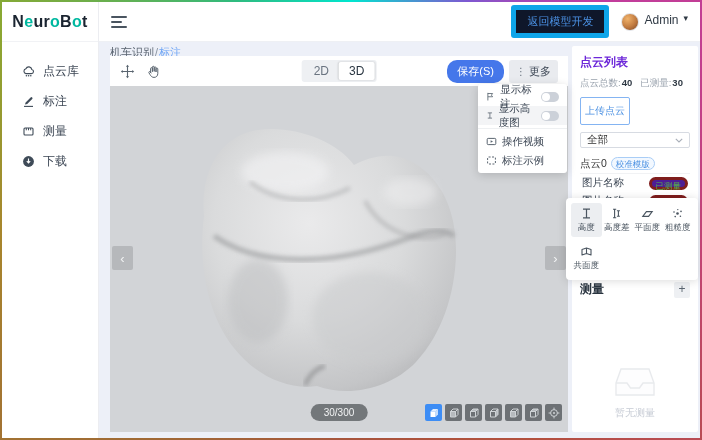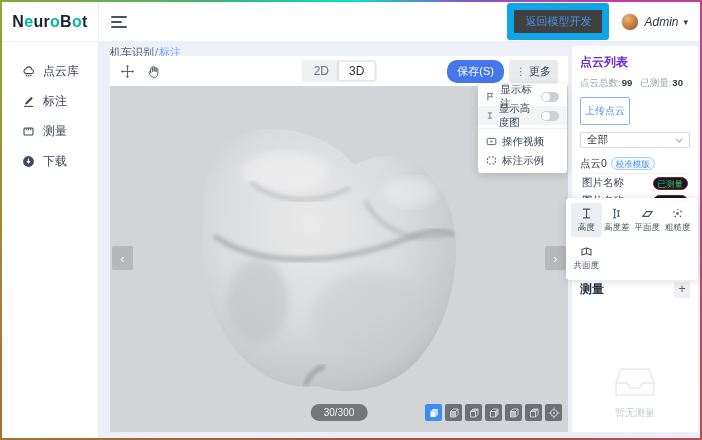--- a/index.html
+++ b/index.html
@@ -18,22 +18,22 @@
   .side-nav { padding-top:14px; }
   .side-item { height:30px; display:flex; align-items:center; gap:8px; padding-left:20px; font-size:12px; color:#3c4654; cursor:pointer; }
   .side-item svg { flex:none; }
 
   
   .topbar { position:absolute; left:97px; top:0; right:0; height:40px; background:#fff; border-bottom:1px solid #eef0f4; display:flex; align-items:center; padding:0 12px; z-index:3; }
   .hamburger { width:16px; display:flex; flex-direction:column; gap:3px; cursor:pointer; }
   .hamburger i { display:block; height:2px; background:#4a5560; border-radius:1px; }
   .hamburger i:nth-child(2){ width:11px; }
   .top-right { margin-left:auto; display:flex; align-items:center; gap:12px; }
-  .back-btn { border:7px solid #0ea5e9; color:#4a90e2; background:#404040; font-size:11px; padding:4px 11px; border-radius:3px; cursor:pointer; font-family:inherit; }
-  .user { display:flex; align-items:center; gap:5px; cursor:pointer;font-style:italic; }
+  .back-btn { border:5px solid #0ea5e9; color:#4a90e2; background:#0f172a; font-size:11px; padding:4px 11px; border-radius:3px; cursor:pointer; font-family:inherit; }
+  .user { display:flex; gap:5px; cursor:pointer; }
   .avatar { width:18px; height:18px; border-radius:50%; background:radial-gradient(circle at 35% 30%, #f0b26a 0%, #c07a40 55%, #7a4524 100%); border:1px solid #e2e4e8; }
   .user-name { font-size:12px; color:#2f3944; }
   .user-caret { font-size:9px; color:#2f3944; }
 
   
   .content { position:absolute; left:97px; top:40px; right:0; bottom:0; background:#edf0f8; }
   .breadcrumb { position:absolute; left:11px; top:3px; font-size:11px; color:#5a6470; }
   .breadcrumb .cur { color:#6ba3f5; }
   .breadcrumb .sep { margin:0 1px; color:#8a93a0; }
 
@@ -71,21 +71,21 @@
   .rp-title { font-size:12px; font-weight:bold; color:#6d28d9; }
   .rp-stats { margin-top:6px; font-size:9.5px; color:#98a1ac; display:flex; gap:8px; white-space:nowrap; }
   .rp-stats b { color:#2f3944; font-weight:bold; margin-left:1px; }
   .rp-btns { margin-top:7px; display:flex; gap:4px; }
   .rp-btn { font-size:10px; padding:6px 4px; border:1px solid #84b4f2; color:#4a90e2; background:#fff; border-radius:2px; cursor:pointer; white-space:nowrap; font-family:inherit; }
   .rp-select { margin-top:7px; height:16px; border:1px solid #d7dbe2; border-radius:2px; display:flex; align-items:center; padding:0 6px; font-size:10.5px; color:#333; cursor:pointer; }
   .rp-select svg { margin-left:auto; }
   .cloud-row { margin-top:6px; height:20px; display:flex; align-items:center; gap:4px; font-size:10.5px; color:#333; border-bottom:1px solid #f1f2f4; cursor:pointer; }
   .tag { font-size:8.5px; height:13px; line-height:12px; padding:0 4px; border-radius:7px; white-space:nowrap; }
   .tag-blue  { color:#4a90e2; background:#f2f8ff; border:1px solid #a9cdf6; }
-  .tag-green { color:#56b44a; background:#0f172a; border:1px solid #7f1d1d; margin-left:auto; }
+  .tag-green { color:#56b44a; background:#4c1d95; border:3px solid #7f1d1d; margin-left:auto; }
   .tag-gray  { color:#9aa2ad; background:#f4f5f7; border:1px solid #dfe2e7; margin-left:auto; }
   .img-row { height:18px; display:flex; align-items:center; font-size:10.5px; color:#3c4654; cursor:pointer; padding:0 2px; }
   .img-row.selected { background:#e0e6ef; margin:0 -8px; padding:0 10px; color:#4a90e2; }
   .row-actions { margin-left:auto; display:flex; align-items:center; gap:4px; }
   .row-close { color:#9aa2ad; font-size:10px; cursor:pointer; }
   .row-action { color:#4a90e2; font-size:9.5px; cursor:pointer; white-space:nowrap; }
   .rp-spacer { height:26px; }
   .rp-divider { border-top:1px solid #f0f1f3; margin:0 -8px; }
   .measure-head { display:flex; align-items:center; justify-content:space-between; margin-top:8px; }
   .measure-title { font-size:12px; font-weight:bold; color:#2a3540; }
@@ -317,21 +317,21 @@
         <svg width="11" height="11" viewBox="0 0 11 11">
               <rect x="1.6" y="2" width="7.8" height="7" rx="1" fill="none" stroke="#5a6570" stroke-width="1" stroke-dasharray="2 1.4"></rect>
             </svg>
         <span>标注示例</span>
       </div>
     </div>
 
     <aside class="right-panel">
       <div class="rp-title">点云列表</div>
       <div class="rp-stats">
-        <span><span>点云总数:</span><b>99</b></span>
+        <span><span>点云总数:</span><b>40</b></span>
         <span><span>已测量:</span><b>30</b></span>
       </div>
       <div class="rp-btns">
         <button class="rp-btn">上传点云</button>
       </div>
       <div class="rp-select">
         <span>全部</span>
         <svg width="8" height="5" viewBox="0 0 8 5">
               <polyline points="0.8,0.8 4,4 7.2,0.8" fill="none" stroke="#a8aeb8" stroke-width="1.1"></polyline>
             </svg>

